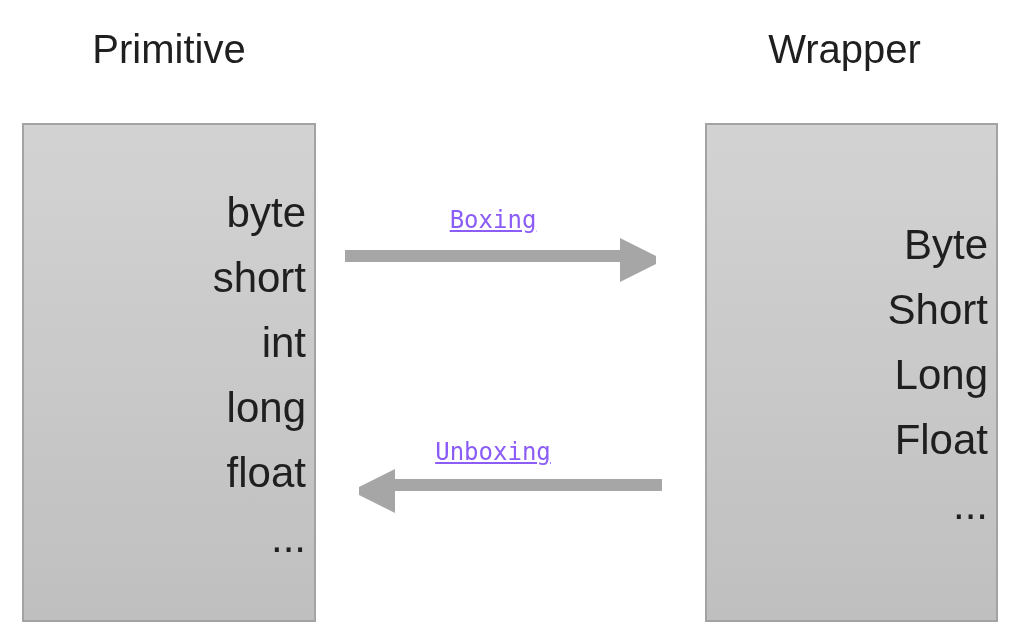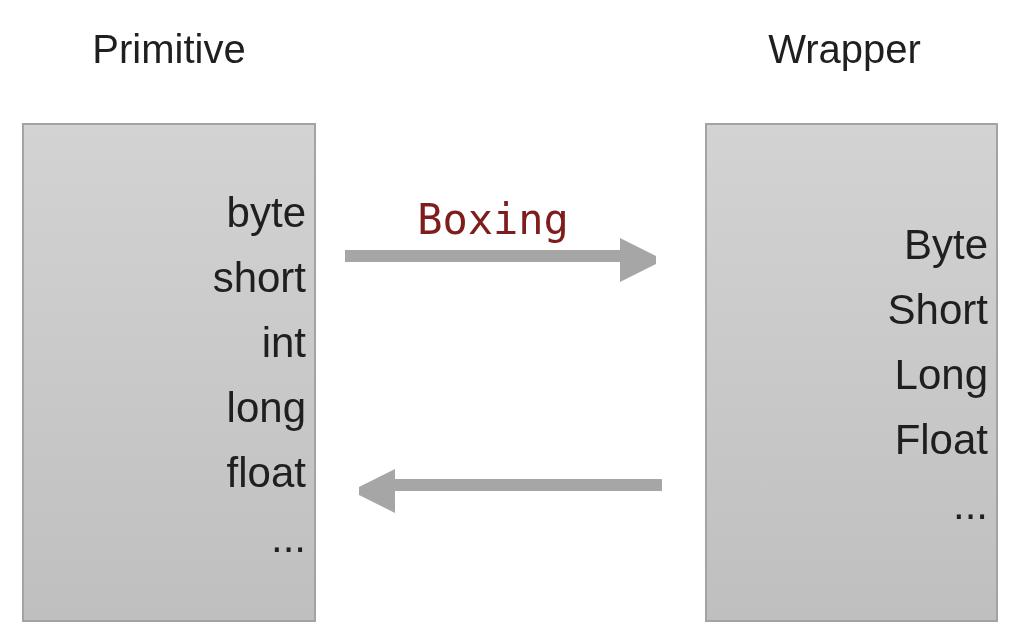--- a/index.html
+++ b/index.html
@@ -71,24 +71,25 @@
   .arrow-head.unboxing {
     left: 343px; top: 461px;
     border-right: 36px solid var(--arrow);
   }
   .arrow-label {
     position: absolute;
     left: 347px;
     width: 276px;
     text-align: center;
     font-family: "DejaVu Sans Mono", "Liberation Mono", monospace;
-    font-size: 42px;
+    font-size: 24px;
     line-height: 40px;
-    color: #7f1d1d;
+    color: #8b5cf6;
     white-space: nowrap;
+    text-decoration: underline;
   }
   .arrow-label.boxing   { top: 188px; }
   .arrow-label.unboxing { top: 420px; }
 </style>
 </head>
 <body>
 
 <div class="canvas">
 
   <div class="box-title left">
@@ -113,16 +114,17 @@
     <div class="type-item">Short</div>
     <div class="type-item">Long</div>
     <div class="type-item">Float</div>
     <div class="type-item">...</div>
   </div>
 
   <div class="arrow-label boxing">Boxing</div>
   <div class="arrow-shaft boxing"></div>
   <div class="arrow-head boxing"></div>
 
+  <div class="arrow-label unboxing">Unboxing</div>
   <div class="arrow-shaft unboxing"></div>
   <div class="arrow-head unboxing"></div>
 
 </div>
 
 </body></html>

